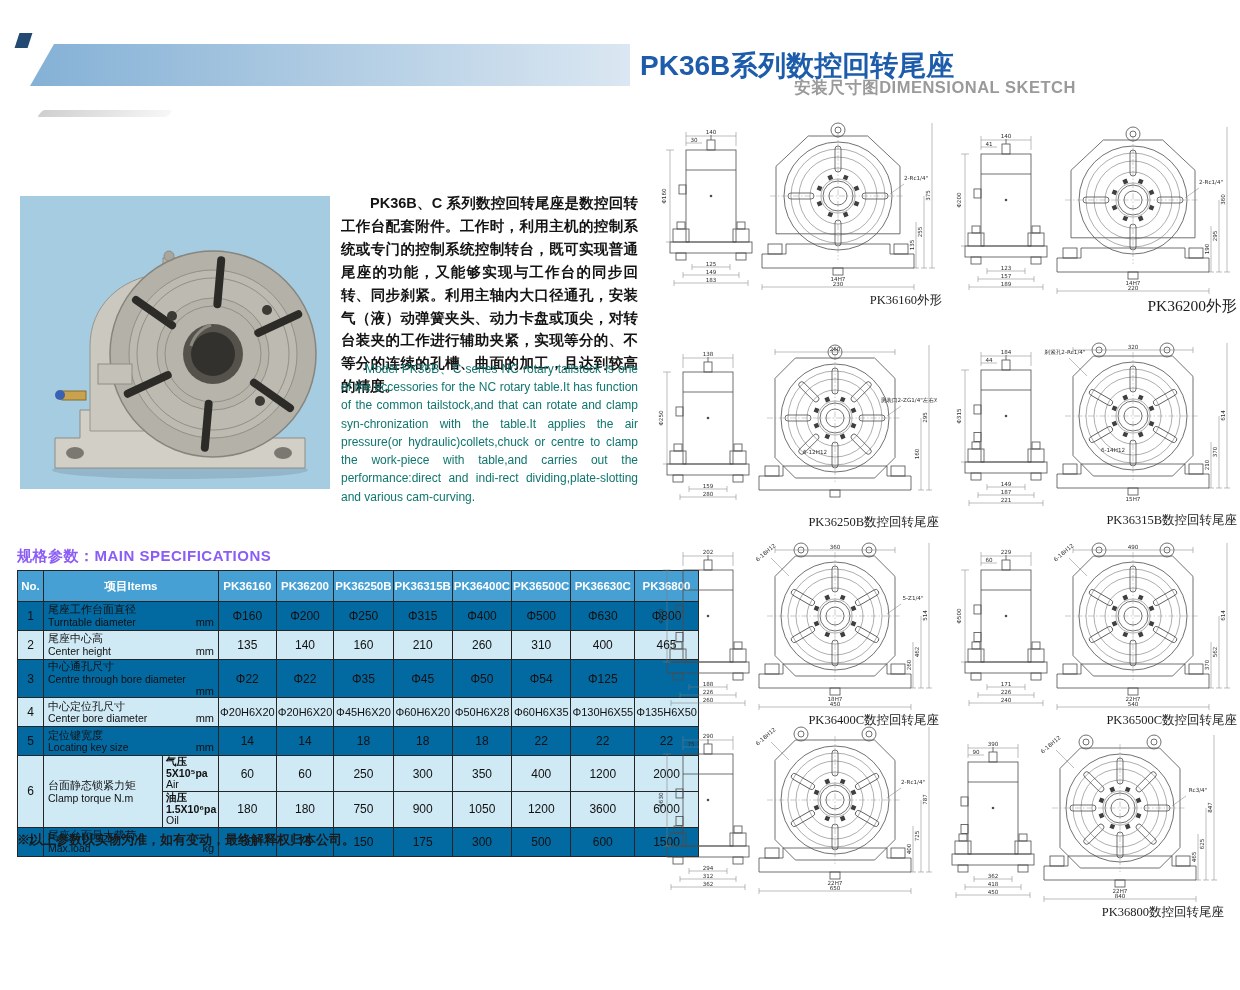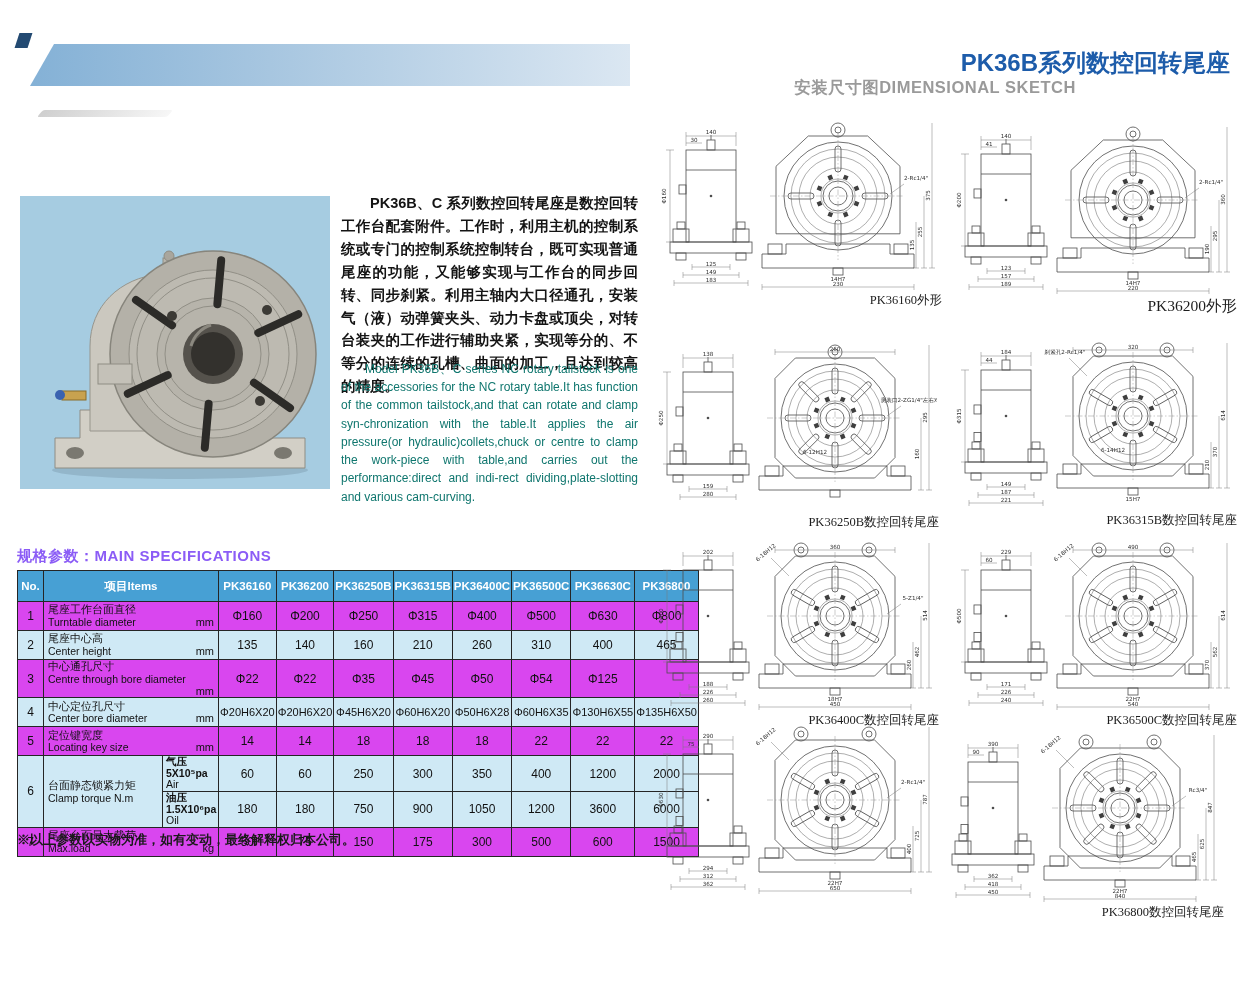--- a/index.html
+++ b/index.html
@@ -8,33 +8,33 @@
   
   #banner-notch{position:absolute;left:17px;top:33px;width:13px;height:15px;background:#234a72;transform:skewX(-18deg);}
   #banner{position:absolute;left:30px;top:44px;width:600px;height:42px;
     background:linear-gradient(90deg,#84b1d6 0%,#a7c6e0 40%,#dbe7f2 100%);
     clip-path:polygon(24px 0%,100% 0%,100% 100%,0% 100%);}
   #banner-title{position:absolute;left:118px;top:48px;font-size:26px;font-weight:bold;color:#141414;letter-spacing:1px;}
   #banner-sub{position:absolute;left:124px;top:90px;font-size:17px;color:#9b9b9b;}
   #swoosh{position:absolute;left:40px;top:110px;width:130px;height:7px;background:linear-gradient(90deg,#cfcfcf,#f7f7f7);transform:skewX(-40deg);border-radius:2px;}
 
   
-  #rtitle{position:absolute;left:640px;top:47px;width:590px;text-align:right;font-size:24px;font-weight:bold;color:#1d5caa;}
+  #rtitle{position:absolute;left:640px;top:47px;width:590px;text-align:left;font-size:28px;font-weight:bold;color:#1d5caa;}
   #rsub{position:absolute;left:640px;top:77px;width:590px;text-align:center;font-size:16.5px;font-weight:bold;color:#9a9a9a;letter-spacing:.5px;}
 
   
   #photo{position:absolute;left:20px;top:196px;width:310px;height:293px;}
 
   
   #para-cn{position:absolute;left:341px;top:192px;width:297px;font-size:14.5px;line-height:1.58;color:#141414;font-weight:600;text-align:justify;text-indent:2em;}
   #para-en{position:absolute;left:341px;top:360px;width:297px;font-size:12px;line-height:1.52;color:#0f766e;text-align:justify;text-indent:2em;}
 
   
   #spec-head{position:absolute;left:17px;top:547px;font-size:15px;font-weight:600;color:#8b5cf6;letter-spacing:.5px;}
-  #spec-table{position:absolute;left:17px;top:570px;border-collapse:collapse;table-layout:fixed;background:#d946ef;}
+  #spec-table{position:absolute;left:17px;top:570px;border-collapse:collapse;table-layout:fixed;background:#0369a1;}
   #spec-table th,#spec-table td{border:1px solid #252525;}
   #spec-table th{background:#47a0d4;color:#fff;font-size:11.5px;font-weight:bold;height:30px;padding:0 1px;}
   #spec-table td{height:28px;padding:0 1px;text-align:center;vertical-align:middle;color:#111;}
   #spec-table tr.alt td{background:#cfe9f5;}
   #spec-table td.no{font-size:12px;}
   #spec-table td.item{text-align:left;padding-left:4px;}
   #spec-table td.item .cn{font-size:11px;font-weight:400;line-height:1.15;}
   #spec-table td.item .en{font-size:10.5px;line-height:1.15;}
   #spec-table td.sub{text-align:left;padding-left:3px;}
   #spec-table td.sub .cn{font-size:10.5px;font-weight:600;line-height:1.1;}

